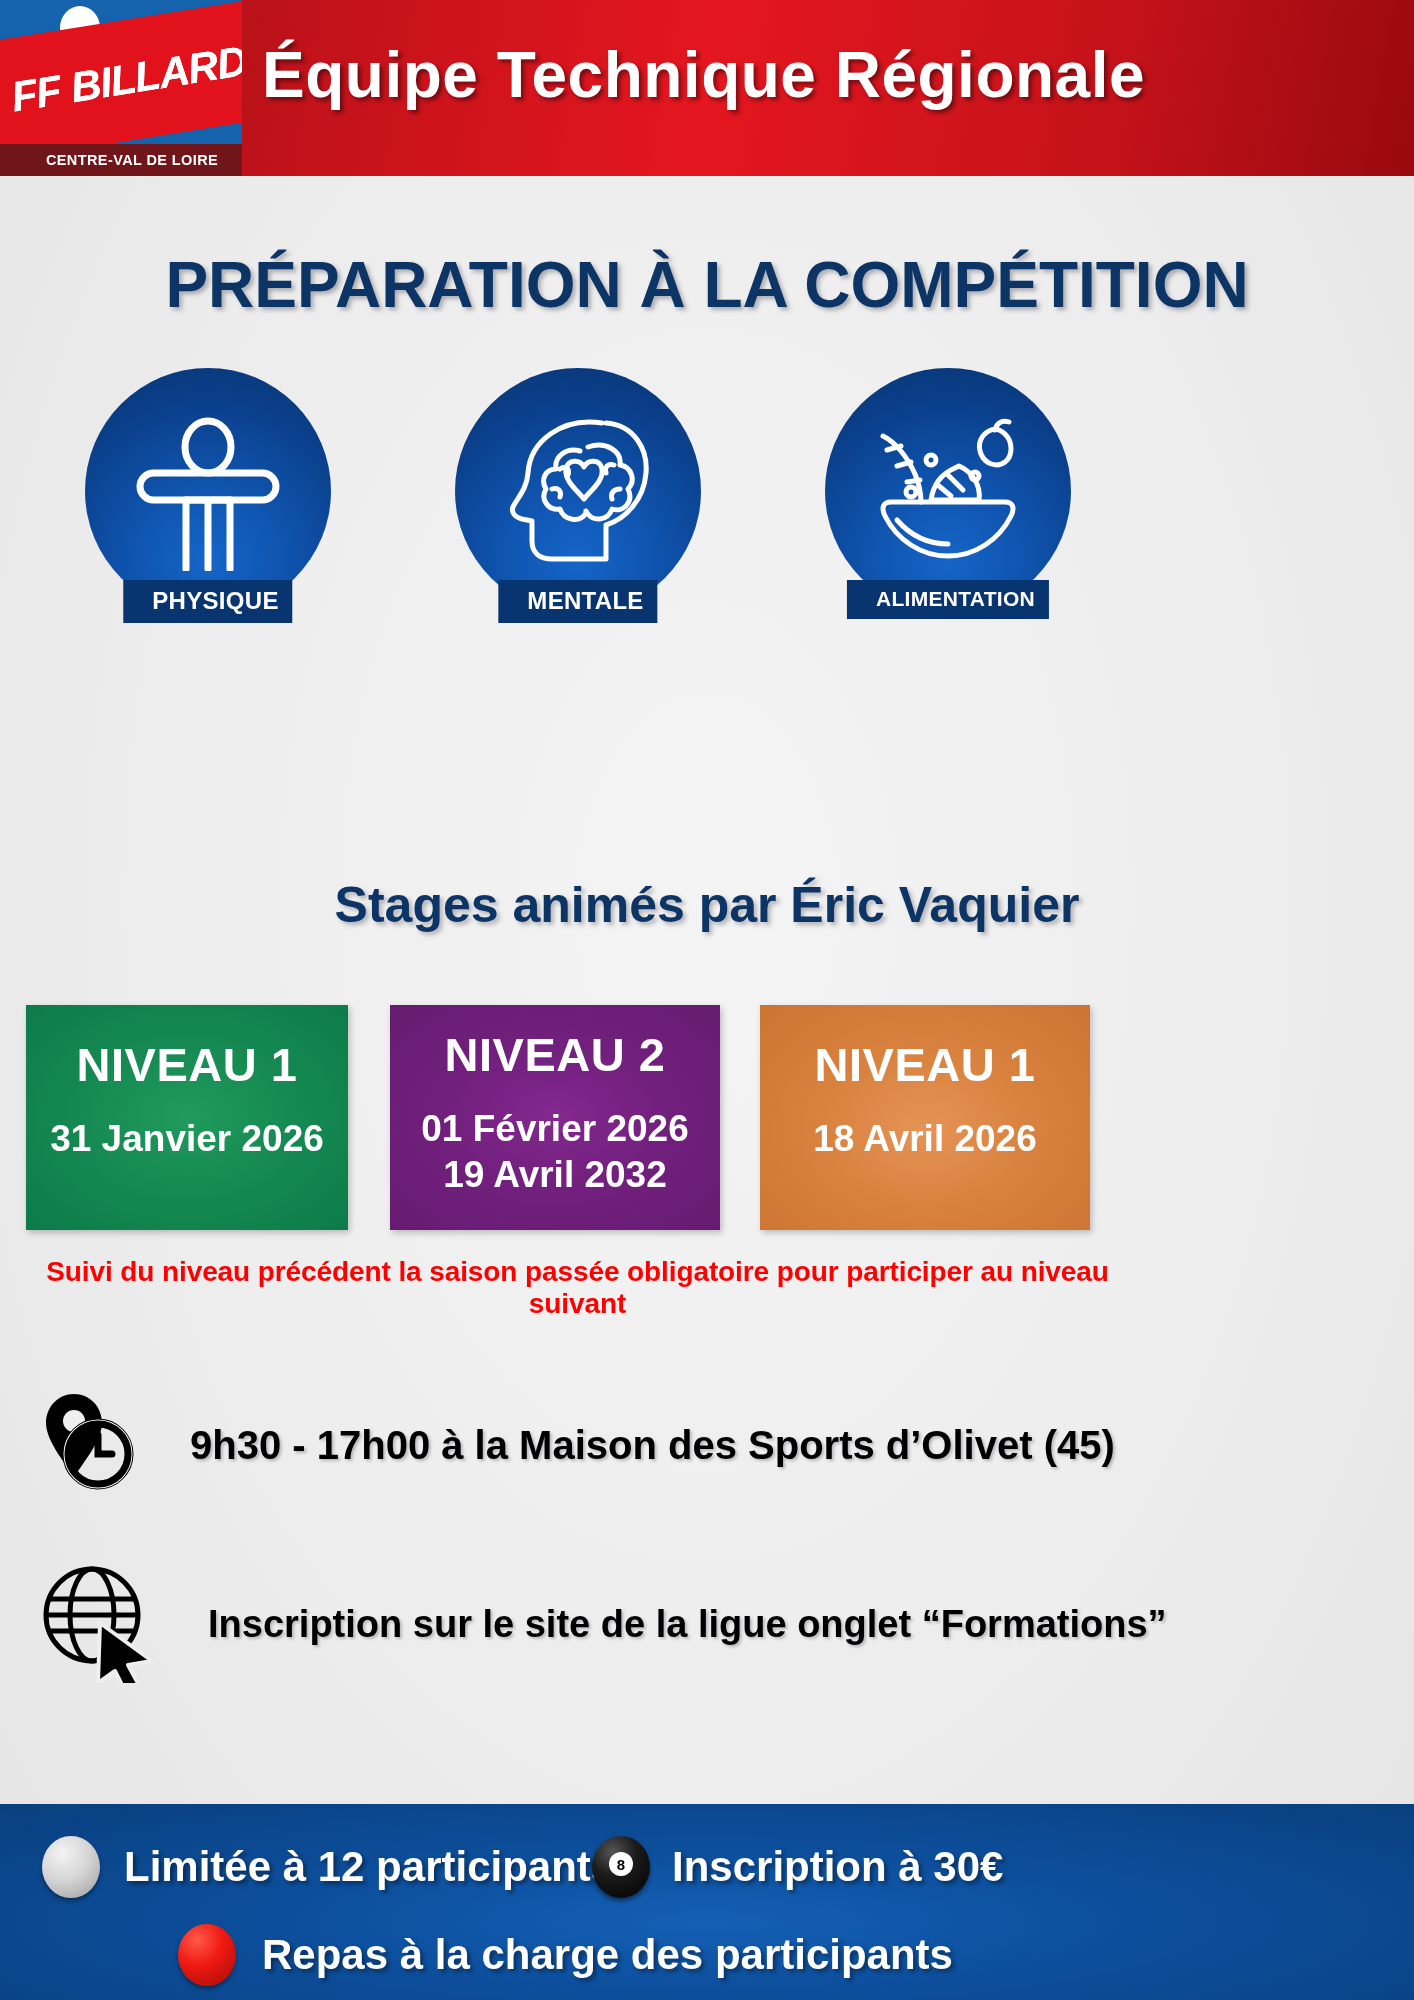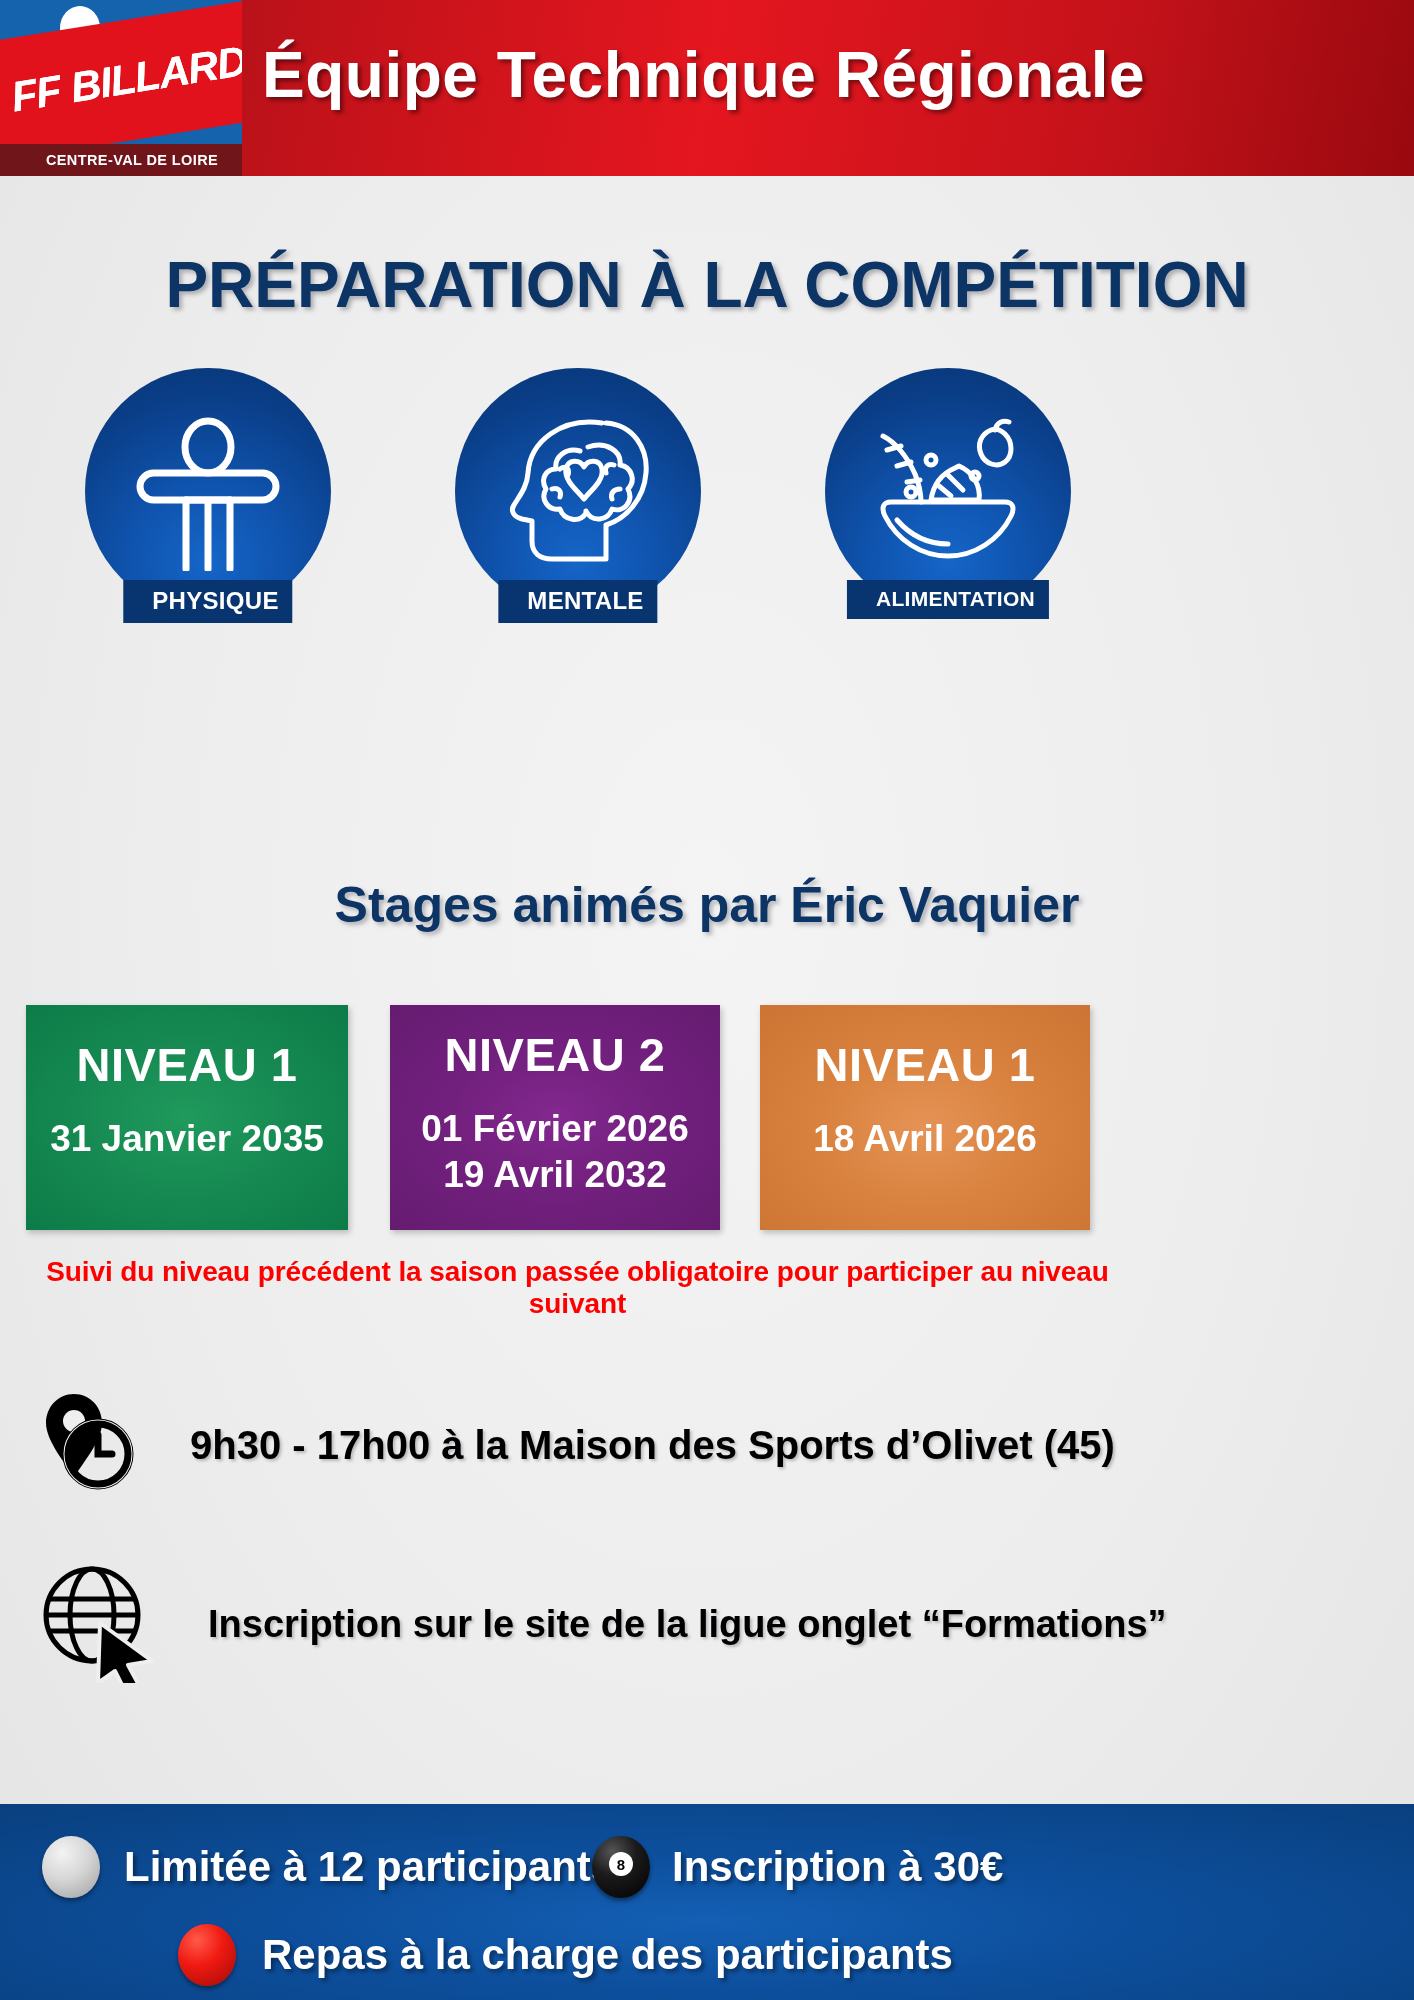--- a/index.html
+++ b/index.html
@@ -270,21 +270,21 @@
     </div>
 
   </div>
 
   <div class="subtitle">Stages animés par Éric Vaquier</div>
 
   <div class="levels">
 
     <div class="level lv1">
       <div class="lv-title">NIVEAU 1</div>
-      <div class="lv-date">31 Janvier 2035</div>
+      <div class="lv-date">31 Janvier 2026</div>
     </div>
 
     <div class="level lv2">
       <div class="lv-title">NIVEAU 2</div>
       <div class="lv-date">
         <div>01 Février 2026</div>
         <div>19 Avril 2032</div>
       </div>
     </div>
 

